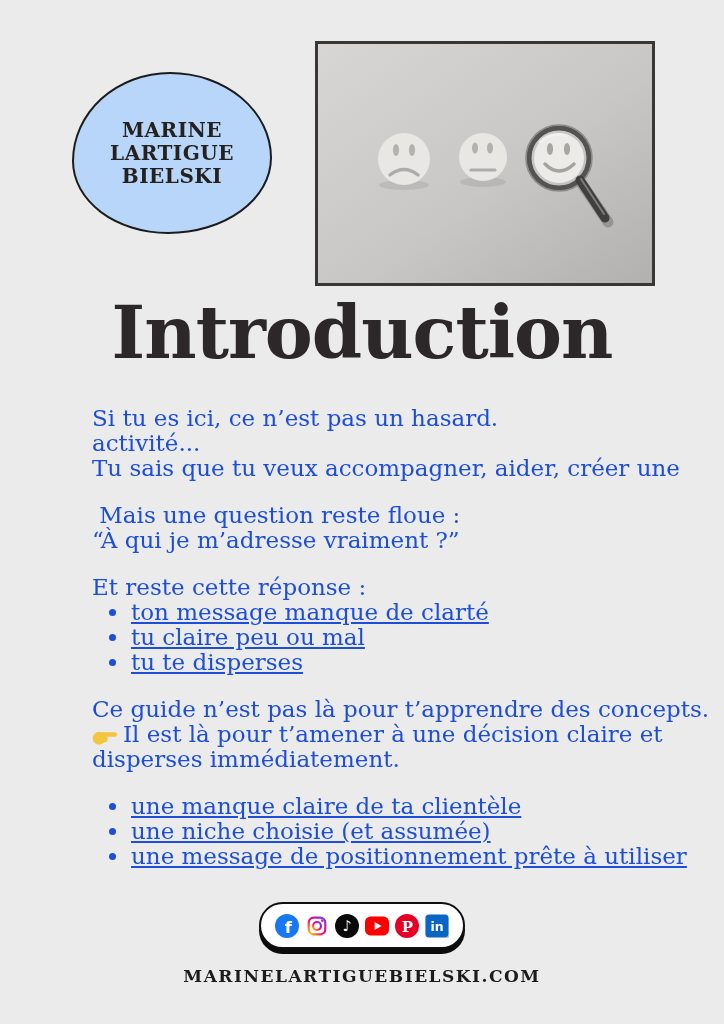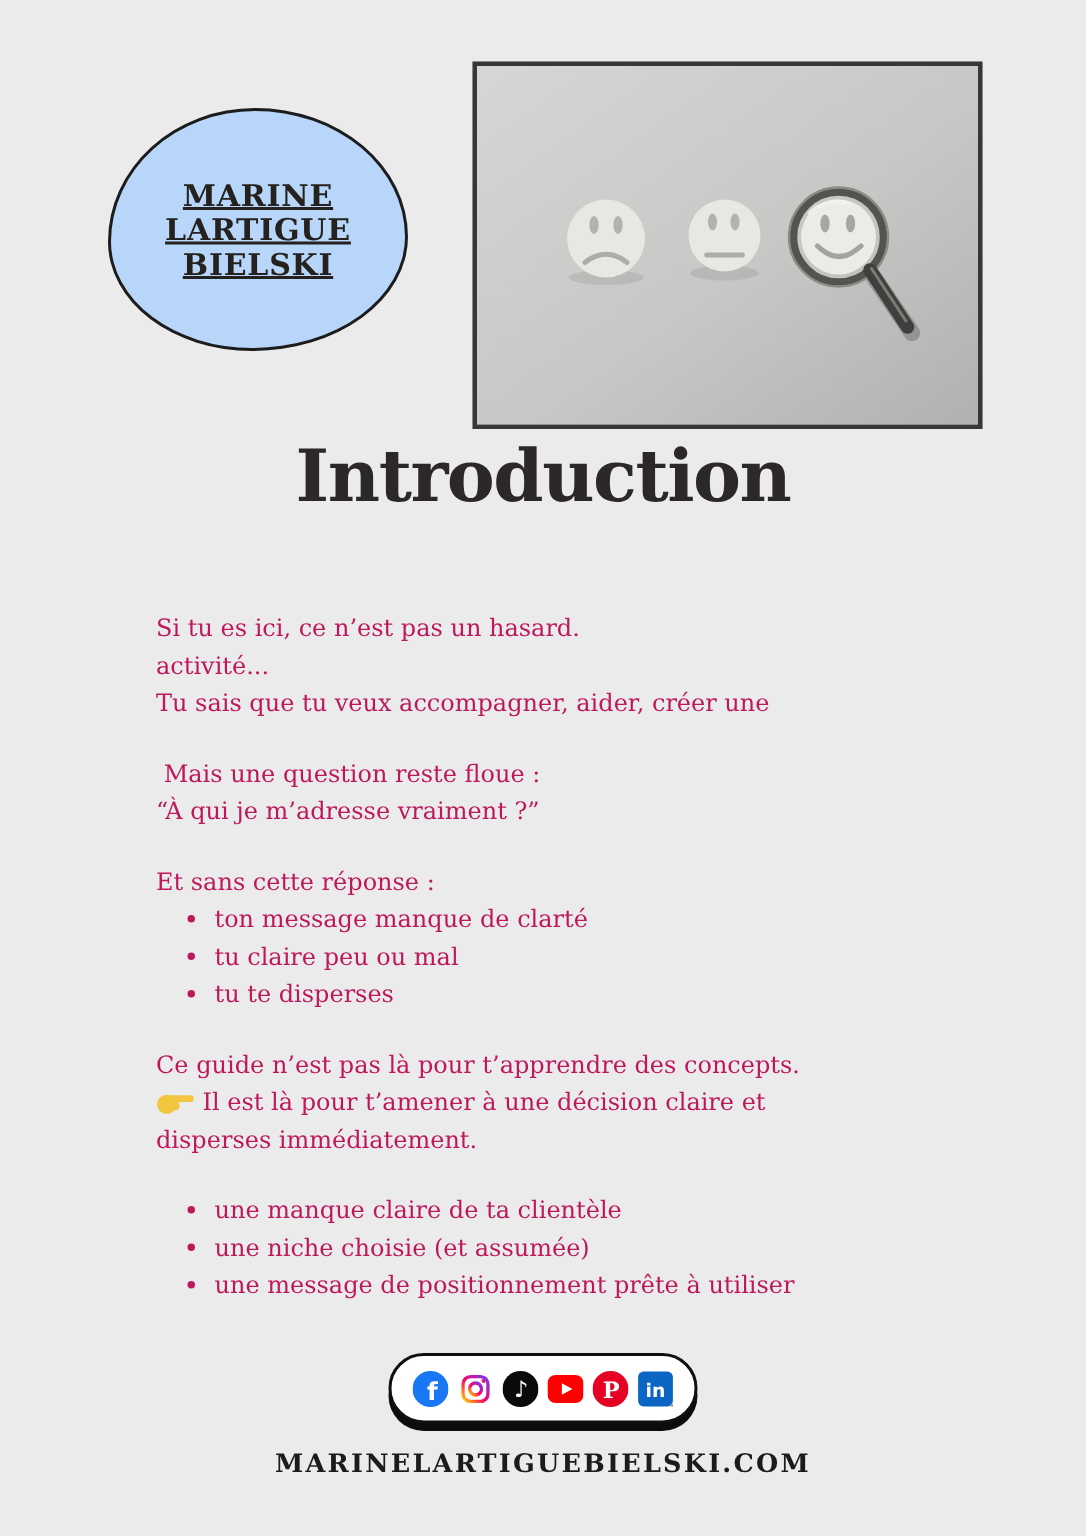--- a/index.html
+++ b/index.html
@@ -5,37 +5,37 @@
   html,body{margin:0;padding:0;}
   body{background:#ebebeb;font-family:"DejaVu Serif", serif;}
   .page{position:relative;width:724px;height:1024px;background:#ebebeb;overflow:hidden;}
 
   
   .badge{position:absolute;left:72px;top:72px;width:200px;height:162px;
     background:#b8d6f9;border:2.5px solid #1c1c1c;box-sizing:border-box;
     border-radius:49% 51% 52% 48% / 55% 53% 47% 45%;
     display:flex;align-items:center;justify-content:center;}
   .badge-text{font-weight:bold;font-size:20px;line-height:23px;letter-spacing:.5px;
-    color:#25211e;text-align:center;white-space:pre-line;text-decoration:underline;}
+    color:#25211e;text-align:center;white-space:pre-line;}
 
   
   .photo{position:absolute;left:315px;top:41px;width:340px;height:245px;
     border:3px solid #383736;box-sizing:border-box;background:#c9c8c6;}
   .photo svg{display:block;width:100%;height:100%;}
 
   
   .title{position:absolute;left:0;top:288px;width:100%;text-align:center;
-    font-size:48px;line-height:1.25;font-weight:bold;color:#2c2729;letter-spacing:-1px;}
+    font-size:72px;line-height:1.25;font-weight:bold;color:#2c2729;letter-spacing:-1px;}
 
   
-  .content{position:absolute;left:104px;top:406px;width:606px;
-    font-size:16px;line-height:25px;color:#be185d;}
+  .content{position:absolute;left:92px;top:406px;width:606px;
+    font-size:23px;line-height:25px;color:#1d4ed8;}
   .para{margin:0 0 22px 0;}
   .line{white-space:pre;}
-  .content ul{margin:0;padding:0 0 0 38px;list-style:disc;}
+  .content ul{margin:0;padding:0 0 0 38px;list-style:disc;text-decoration:underline;}
   .content li{padding-left:1px;}
   .hand{display:inline-block;vertical-align:-4px;margin-right:5px;line-height:0;}
 
   
   .social-pill{position:absolute;left:50%;top:902px;transform:translateX(-50%);
     height:47px;background:#ffffff;border:2.5px solid #101010;border-radius:27px;
     box-shadow:0 5px 0 #0c0c0c;box-sizing:border-box;
     display:flex;align-items:center;gap:6px;padding:0 14px;}
   .social-icon{width:24px;height:24px;display:block;cursor:pointer;}
   .social-icon svg{display:block;width:100%;height:100%;}
@@ -105,21 +105,21 @@
       <div class="para">
         <div class="line">Si tu es ici, ce n’est pas un hasard.</div>
         <div class="line">activité...</div>
         <div class="line">Tu sais que tu veux accompagner, aider, créer une</div>
       </div>
       <div class="para">
         <div class="line"> Mais une question reste floue :</div>
         <div class="line">“À qui je m’adresse vraiment ?”</div>
       </div>
       <div class="para">
-        <div class="line">Et sans cette réponse :</div>
+        <div class="line">Et reste cette réponse :</div>
         <ul>
           <li>ton message manque de clarté</li>
           <li>tu claire peu ou mal</li>
           <li>tu te disperses</li>
         </ul>
       </div>
       <div class="para">
         <div class="line">Ce guide n’est pas là pour t’apprendre des concepts.</div>
         <div class="line"><span class="hand"><svg width="26" height="19" viewBox="0 0 30 20">
               <rect x="9" y="5" width="20" height="5.2" rx="2.6" fill="#f2c63e"></rect>

